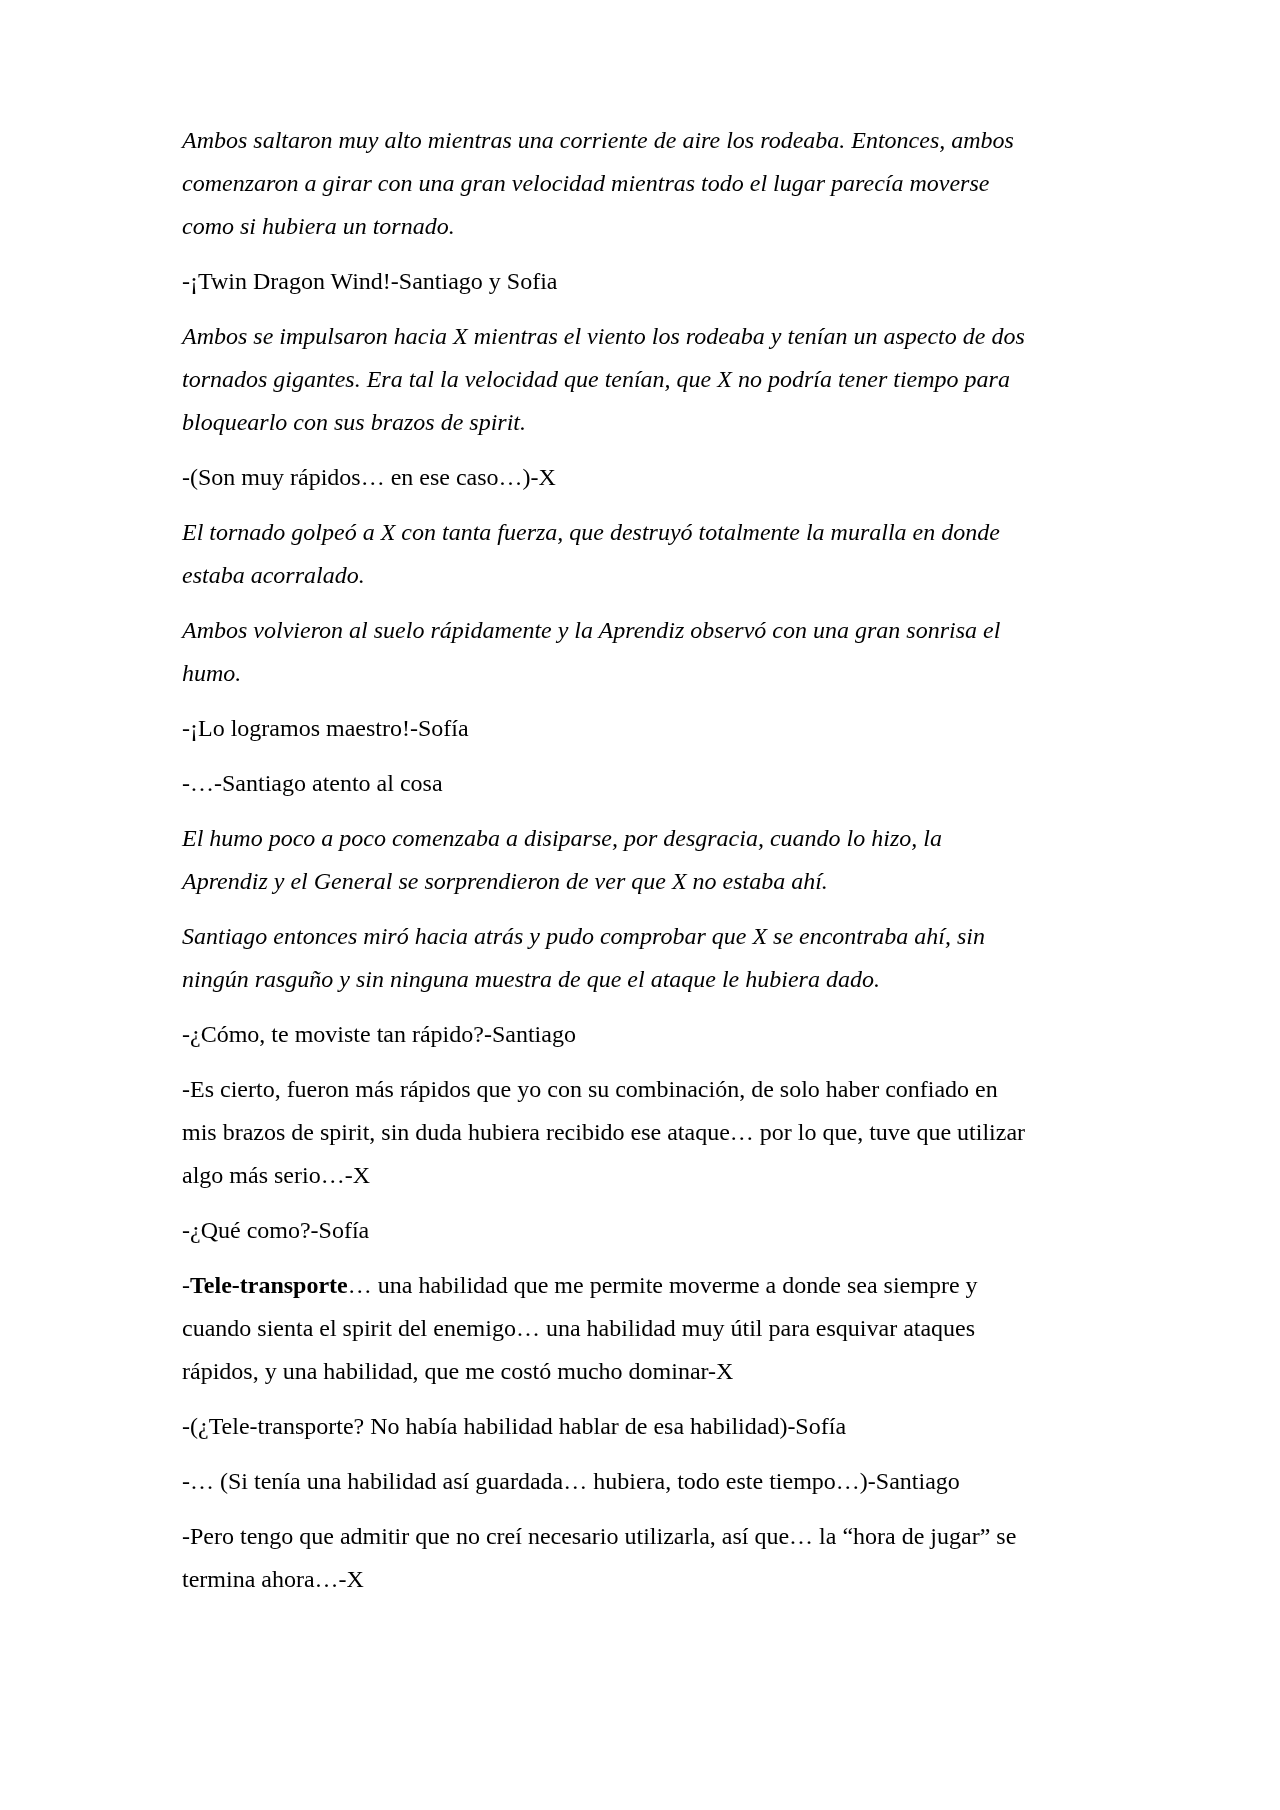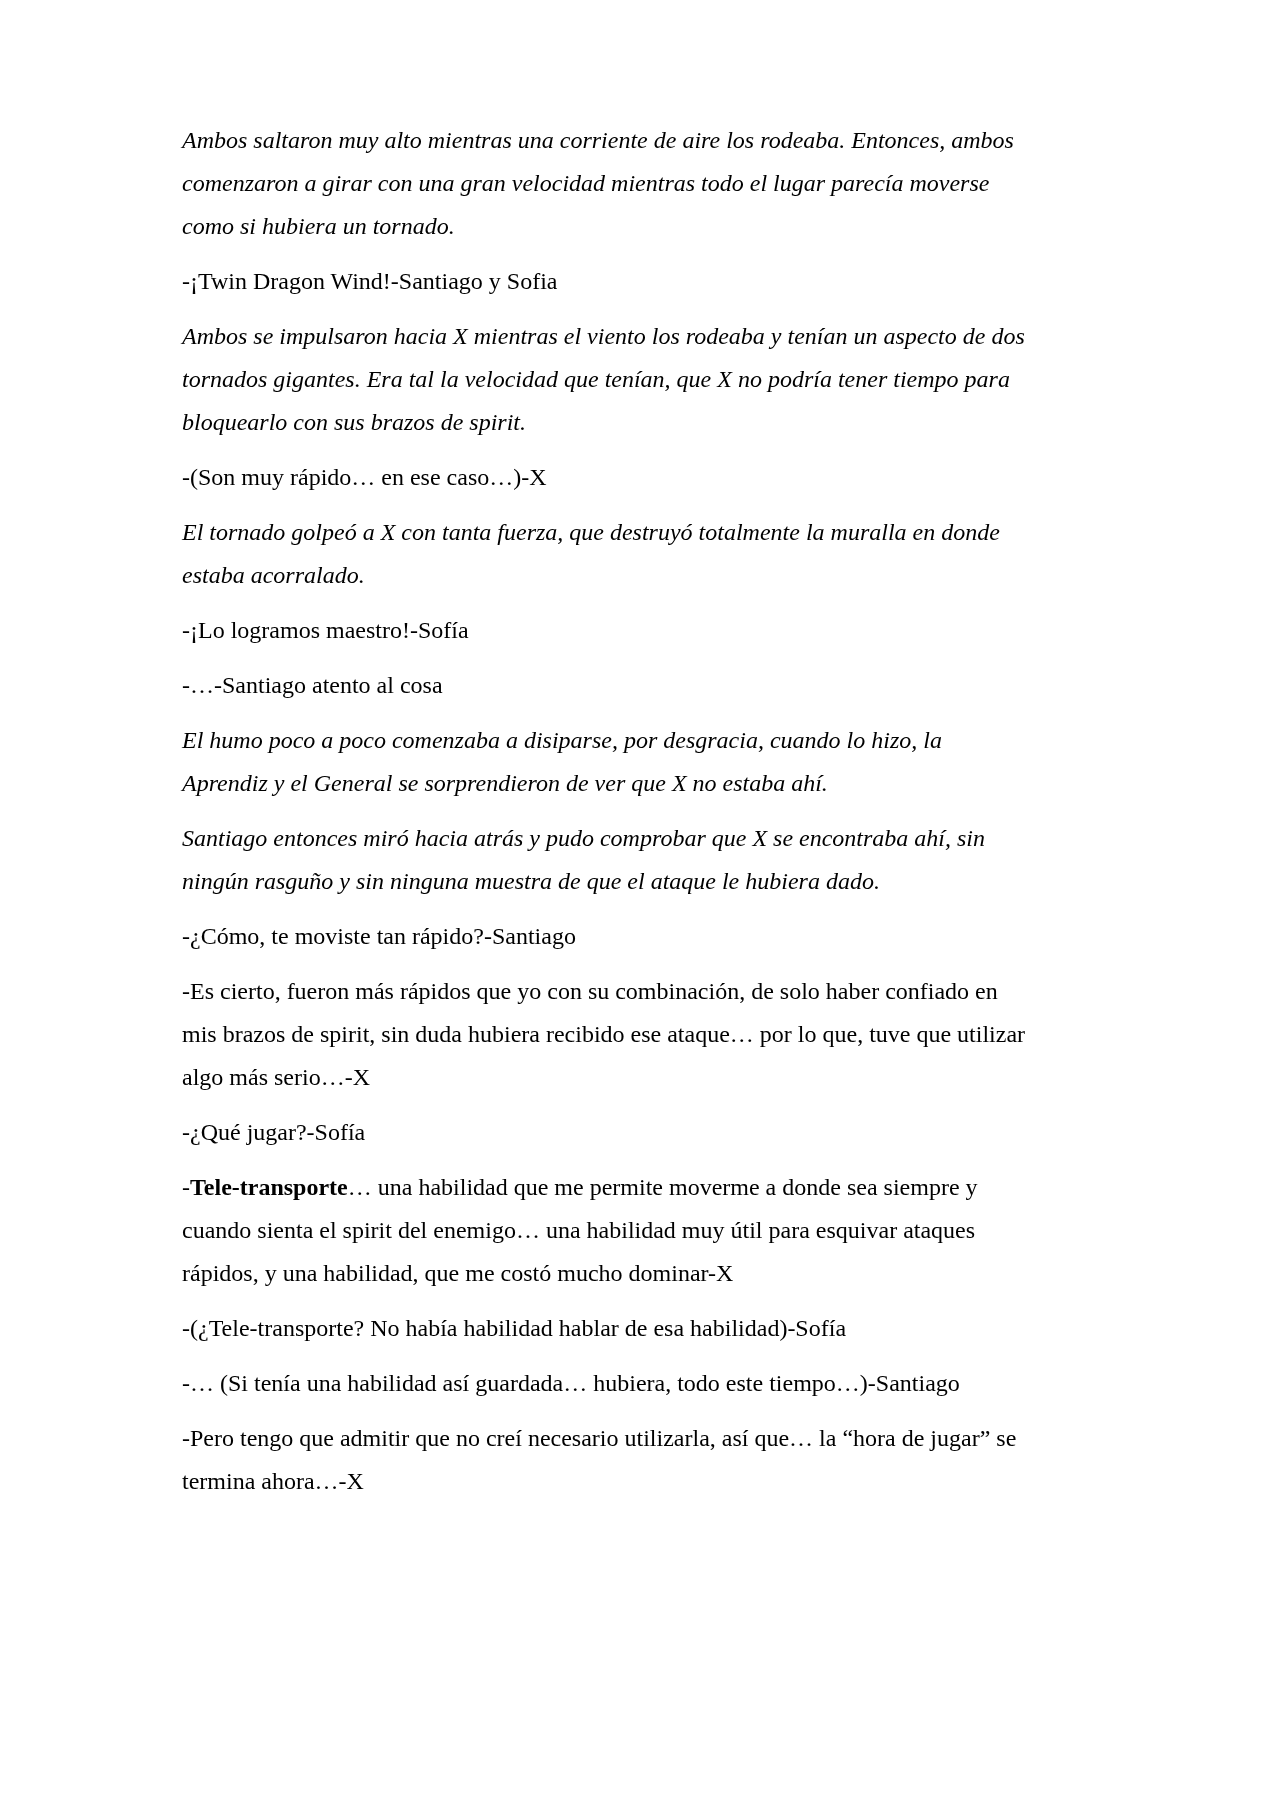--- a/index.html
+++ b/index.html
@@ -35,26 +35,27 @@
     font-weight: bold;
   }
 </style>
 </head>
 <body>
 
 <main class="page" id="doc" style="background: rgb(255, 255, 255); color: rgb(0, 0, 0);">
     <p class="para italic">Ambos saltaron muy alto mientras una corriente de aire los rodeaba. Entonces, ambos<br>comenzaron a girar con una gran velocidad mientras todo el lugar parecía moverse<br>como si hubiera un tornado.</p>
     <p class="para">-¡Twin Dragon Wind!-Santiago y Sofia</p>
     <p class="para italic">Ambos se impulsaron hacia X mientras el viento los rodeaba y tenían un aspecto de dos<br>tornados gigantes. Era tal la velocidad que tenían, que X no podría tener tiempo para<br>bloquearlo con sus brazos de spirit.</p>
-    <p class="para">-(Son muy rápido… en ese caso…)-X</p>
+    <p class="para">-(Son muy rápidos… en ese caso…)-X</p>
     <p class="para italic">El tornado golpeó a X con tanta fuerza, que destruyó totalmente la muralla en donde<br>estaba acorralado.</p>
+    <p class="para italic">Ambos volvieron al suelo rápidamente y la Aprendiz observó con una gran sonrisa el<br>humo.</p>
     <p class="para">-¡Lo logramos maestro!-Sofía</p>
     <p class="para">-…-Santiago atento al cosa</p>
     <p class="para italic">El humo poco a poco comenzaba a disiparse, por desgracia, cuando lo hizo, la<br>Aprendiz y el General se sorprendieron de ver que X no estaba ahí.</p>
     <p class="para italic">Santiago entonces miró hacia atrás y pudo comprobar que X se encontraba ahí, sin<br>ningún rasguño y sin ninguna muestra de que el ataque le hubiera dado.</p>
     <p class="para">-¿Cómo, te moviste tan rápido?-Santiago</p>
     <p class="para">-Es cierto, fueron más rápidos que yo con su combinación, de solo haber confiado en<br>mis brazos de spirit, sin duda hubiera recibido ese ataque… por lo que, tuve que utilizar<br>algo más serio…-X</p>
-    <p class="para">-¿Qué jugar?-Sofía</p>
+    <p class="para">-¿Qué como?-Sofía</p>
     <p class="para">-<strong>Tele-transporte</strong>… una habilidad que me permite moverme a donde sea siempre y<br>cuando sienta el spirit del enemigo… una habilidad muy útil para esquivar ataques<br>rápidos, y una habilidad, que me costó mucho dominar-X</p>
     <p class="para">-(¿Tele-transporte? No había habilidad hablar de esa habilidad)-Sofía</p>
     <p class="para">-… (Si tenía una habilidad así guardada… hubiera, todo este tiempo…)-Santiago</p>
     <p class="para">-Pero tengo que admitir que no creí necesario utilizarla, así que… la “hora de jugar” se<br>termina ahora…-X</p>
   </main>
 
 </body></html>

